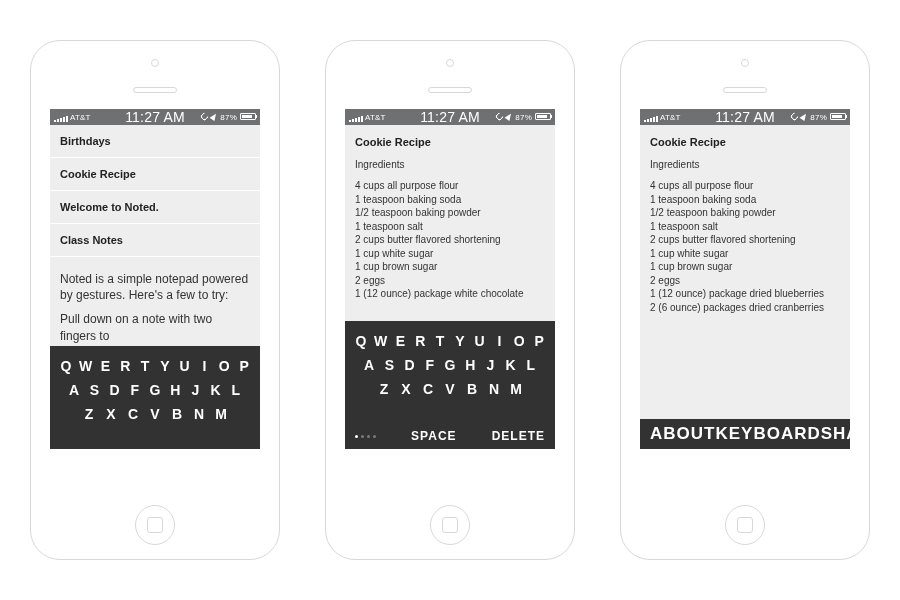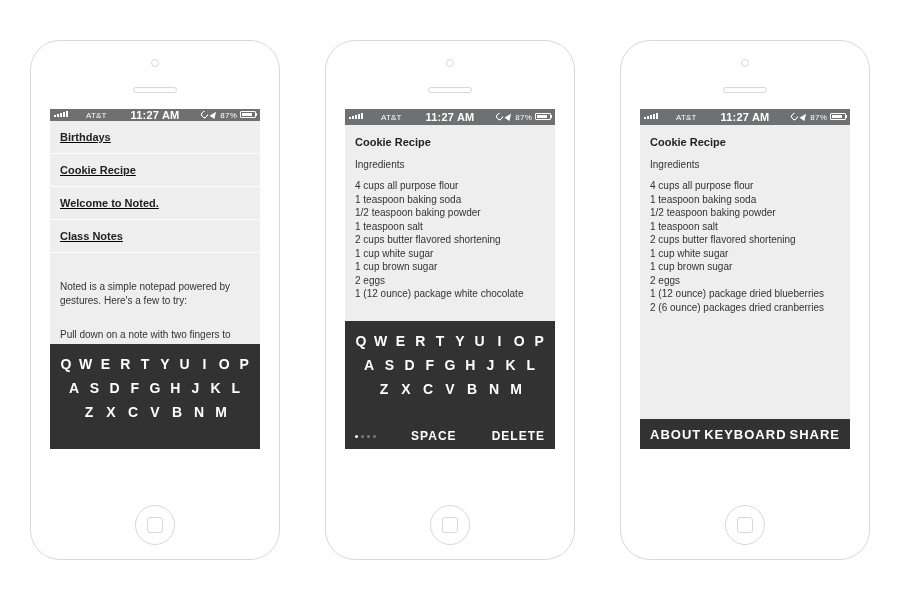--- a/index.html
+++ b/index.html
@@ -66,53 +66,53 @@
   .statusbar {
     height: 16px;
     background: #6f7071;
     color: #fff;
     font-size: 8px;
     display: flex;
     align-items: center;
     padding: 0 4px;
     letter-spacing: .2px;
   }
-  .statusbar .left  { display:flex; align-items:flex-start; gap:18px; flex:1; }
-  .statusbar .center{ flex:1; text-align:center; font-weight:bold; font-size:11px;}
+  .statusbar .left  { display:flex; align-items:flex-end; gap:2px; flex:1; }
+  .statusbar .center{ flex:1; text-align:center; font-weight:normal; font-size:14px;}
   .statusbar .right { flex:1; display:flex; justify-content:flex-end; gap:3px;}
   .sig { display:flex; align-items:flex-end; gap:1px; }
   .sig span { width:2px; background:#fff; display:block;}
   .sig span:nth-child(1){height:2px} .sig span:nth-child(2){height:3px}
   .sig span:nth-child(3){height:4px} .sig span:nth-child(4){height:5px}
   .sig span:nth-child(5){height:6px}
   .loc{width:0;height:0;border-left:3px solid transparent;border-right:3px solid transparent;border-bottom:7px solid #fff;transform:rotate(35deg)}
   .refresh{width:7px;height:7px;border:1px solid #fff;border-radius:50%;border-top-color:transparent;transform:rotate(45deg)}
   .batt{width:16px;height:7px;border:1px solid #fff;border-radius:1px;position:relative}
   .batt::before{content:"";position:absolute;right:-2.5px;top:1.5px;width:1.5px;height:3px;background:#fff}
   .batt::after{content:"";position:absolute;left:1px;top:1px;bottom:1px;width:75%;background:#fff}
 
   
-  .rows { flex: 0 0 auto; text-decoration: underline; }
+  .rows { flex: 0 0 auto; }
   .row {
     padding: 10px 10px;
     font-size: 11px;
     font-weight: bold;
     color:#222;
     border-bottom: 1px solid #ffffff;
     background:#eeeeee;
   }
   .welcome-body {
     padding: 6px 10px 2px 10px;
     background:#eeeeee;
   }
   .welcome-body p {
-    font-size: 10px;
+    font-size: 12px;
     color:#333;
     line-height: 1.35;
-    margin-top: 21px;
+    margin-top: 8px;
   }
   .welcome-peek { margin-top: 10px;}
 
   
   .note {
     padding: 10px 10px;
     font-size: 10px;
     color:#333;
     line-height: 1.35;
     flex:1;
@@ -161,21 +161,21 @@
     background:#323232;
     color:#fff;
     height: 30px;
     display:flex;
     align-items:center;
     justify-content:space-between;
     padding: 0 10px;
     font-family: "Arial Narrow", Arial, sans-serif;
     font-stretch: condensed;
     font-weight:bold;
-    font-size:13px;
+    font-size:17px;
     letter-spacing:1px;
     margin-top:auto;
   }
 </style>
 </head>
 <body>
 
 <div class="phone">
   <div class="dot-top"></div>
   <div class="speaker"></div>

